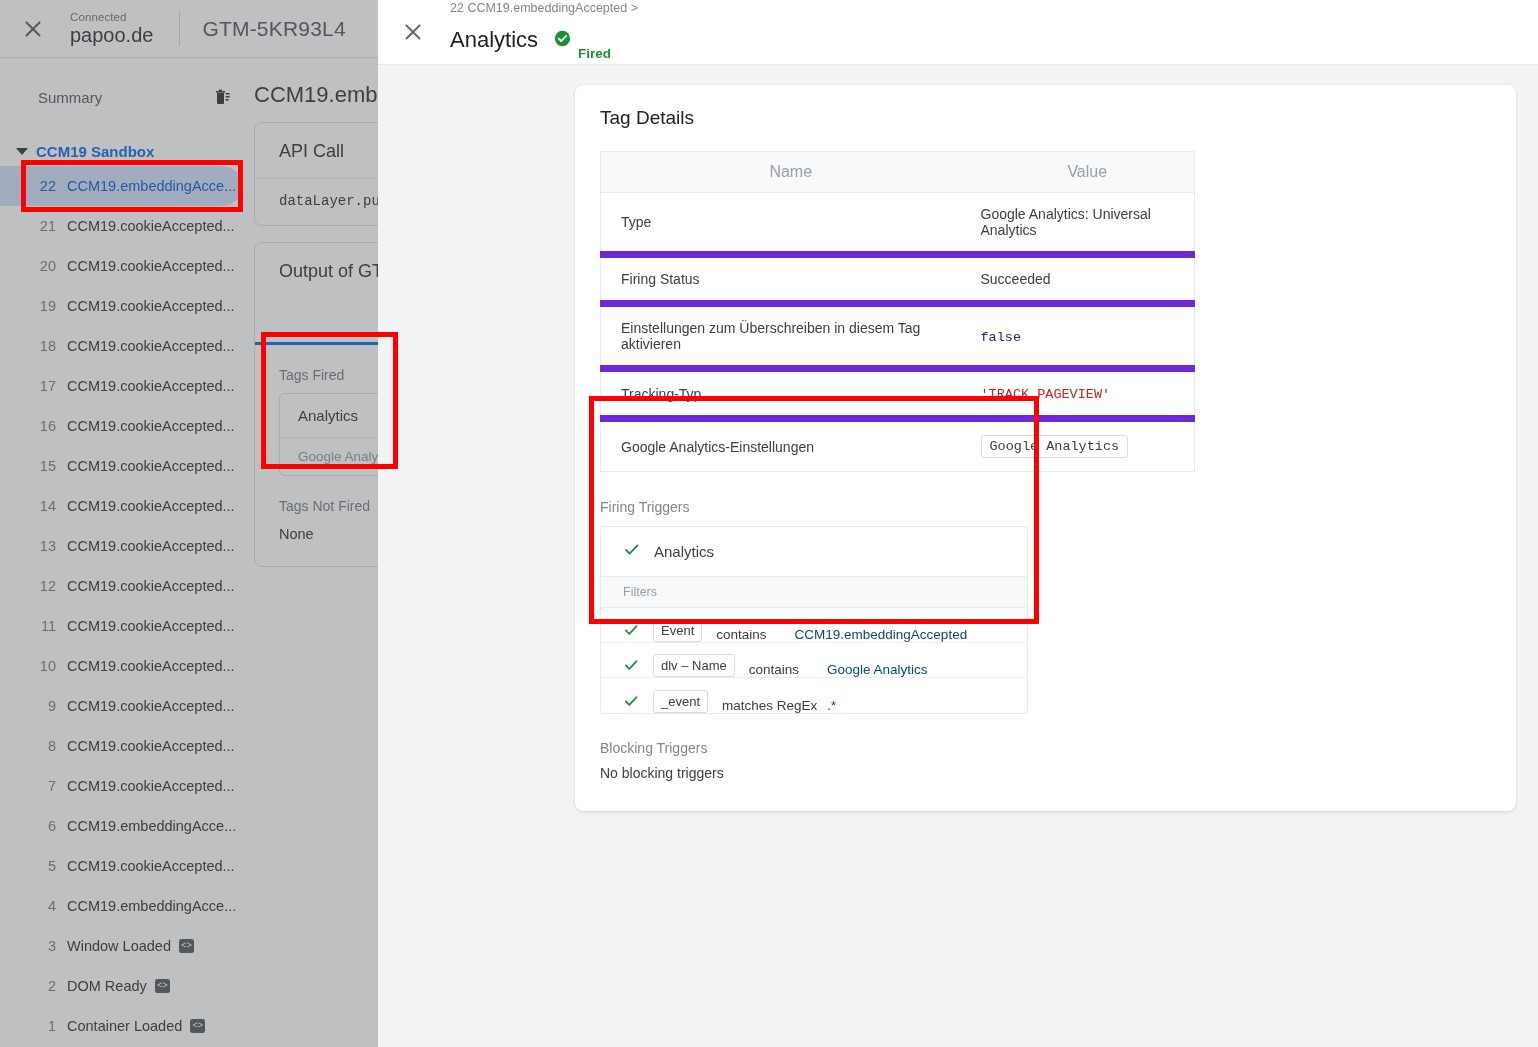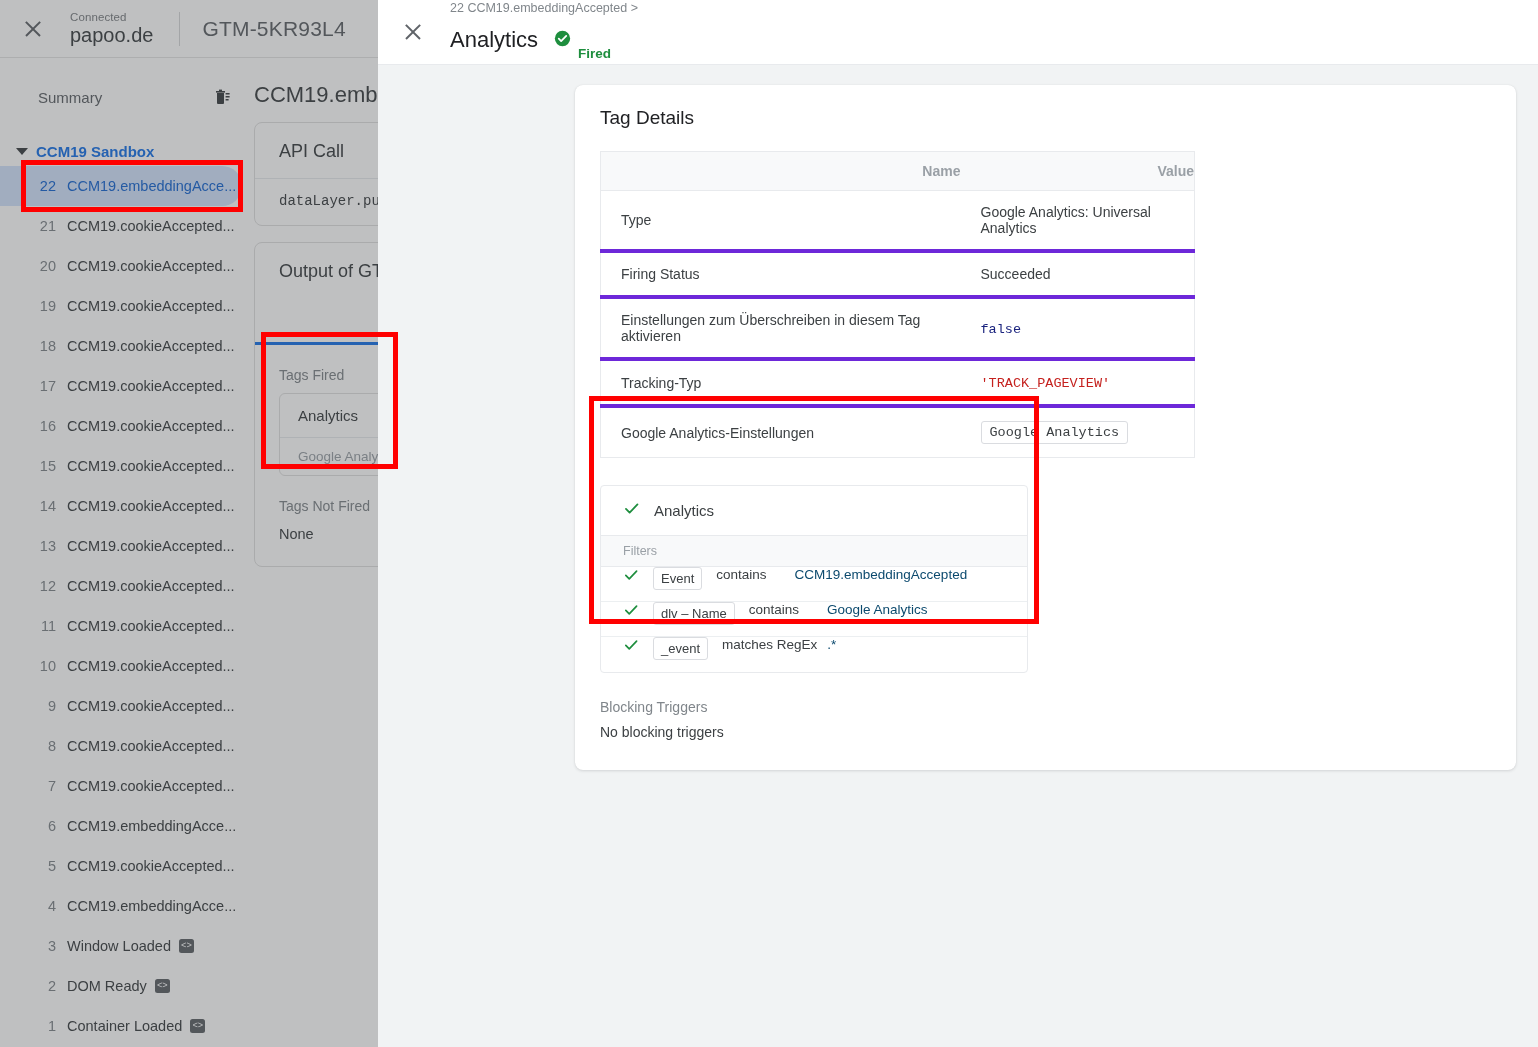--- a/index.html
+++ b/index.html
@@ -179,27 +179,27 @@
     padding: 22px 25px 30px 25px;
   }
   .dc-title { font-size: 19px; color: #202124; margin-bottom: 22px; }
   .dc-sublabel { font-size: 14px; color: #80868b; margin-bottom: 11px; }
 
   table.props {
     width: 595px; border-collapse: collapse;
     border: 1px solid #e8eaed; border-radius: 4px;
   }
   table.props th {
-    text-align: right; font-size: 14px; font-weight: bold; color: #9aa0a6;
+    text-align: center; font-size: 16px; font-weight: normal; color: #9aa0a6;
     background: #f8f9fa; padding: 11px 0 11px 20px;
     border-bottom: 1px solid #e8eaed;
   }
   table.props td {
     font-size: 14px; color: #3c4043; padding: 13px 0 13px 20px;
-    border-bottom: 4px solid #6d28d9; vertical-align: middle;
+    border-bottom: 7px solid #6d28d9; vertical-align: middle;
   }
   table.props tr:last-child td { border-bottom: none; }
   .col-name { width: 360px; }
   .mono-blue {
     font-family: "Liberation Mono", monospace; font-size: 13.5px; color: #1a237e;
   }
   .mono-red {
     font-family: "Liberation Mono", monospace; font-size: 13.5px; color: #c5221f;
   }
   .chip-mono {
@@ -214,21 +214,21 @@
     width: 428px; border: 1px solid #e8eaed; border-radius: 4px; overflow: hidden;
   }
   .trig-head { display: flex; align-items: center; padding: 14px 0 14px 22px; }
   .trig-head-name { font-size: 15px; color: #3c4043; margin-left: 14px; }
   .filters-head {
     font-size: 12.5px; color: #9aa0a6; background: #f8f9fa;
     padding: 8px 0 8px 22px;
     border-top: 1px solid #e8eaed; border-bottom: 1px solid #e8eaed;
   }
   .frow {
-    display: flex; align-items: flex-start; height: 35px;
+    display: flex; align-items: flex-end; height: 35px;
     border-bottom: 1px solid #eceff1; padding-left: 22px;
   }
   .frow:last-child { border-bottom: none; }
   .fvar {
     display: inline-block; font-size: 13px; color: #3c4043;
     border: 1px solid #dadce0; border-radius: 3px; padding: 3px 7px;
     background: #ffffff; margin-left: 14px; white-space: nowrap;
   }
   .fop { font-size: 13.5px; color: #3c4043; margin-left: 14px; white-space: nowrap; }
   .fval { font-size: 13.5px; color: #0c4a6e; white-space: nowrap; }
@@ -454,20 +454,21 @@
               <td><span class="mono-red">'TRACK_PAGEVIEW'</span></td>
             </tr>
             <tr>
               <td class="col-name">Google Analytics-Einstellungen</td>
               <td><span class="chip-mono">Google Analytics</span></td>
             </tr>
           </tbody>
       </table>
 
       <div class="ft-wrap">
+        <div class="dc-sublabel">Firing Triggers</div>
         <div class="trigbox">
           <div class="trig-head">
             <span>
               <svg width="17" height="17" viewBox="0 0 20 20" aria-hidden="true">
                 <path d="M3.5 10.5l4.3 4.4L17 5.2" fill="none" stroke="#1e8e3e" stroke-width="2.1" stroke-linecap="round" stroke-linejoin="round"></path>
               </svg>
             </span>
             <span class="trig-head-name">Analytics</span>
           </div>
           <div class="filters-head">Filters</div>

